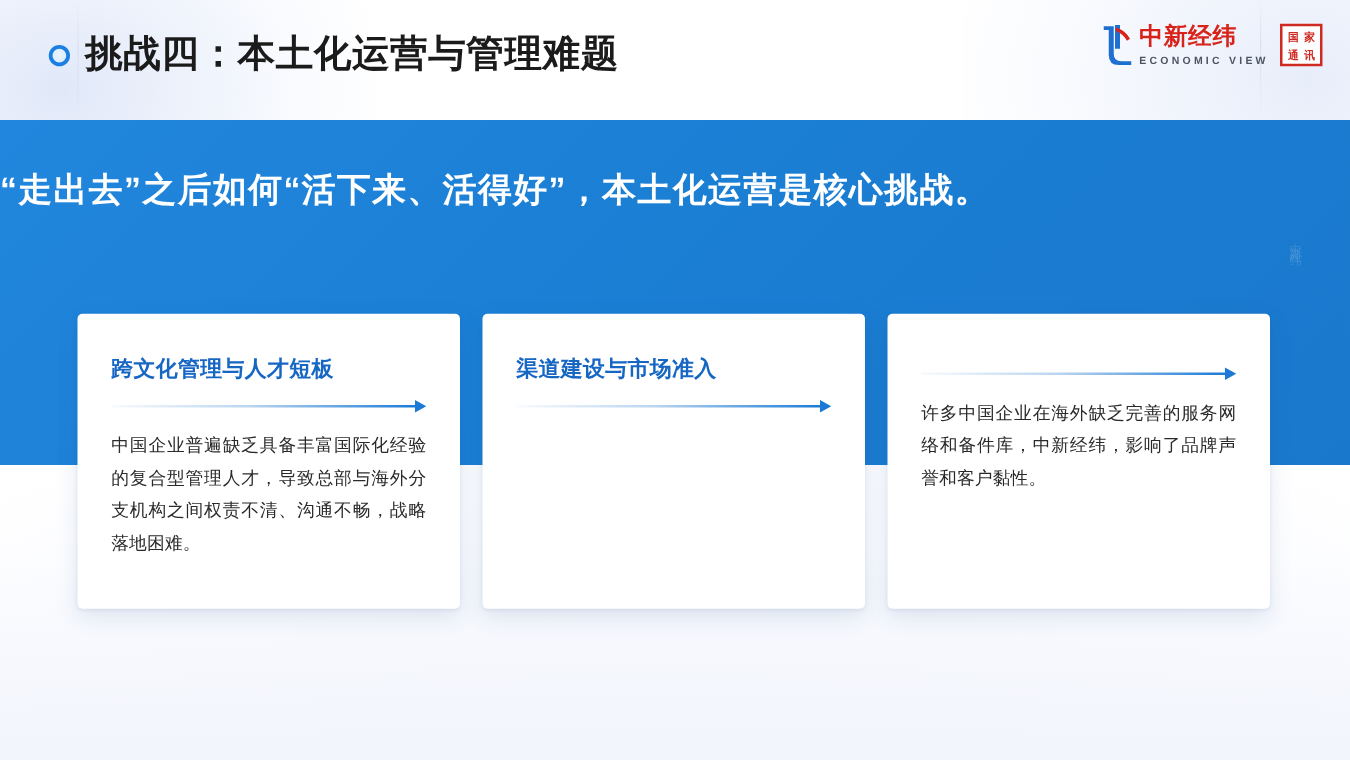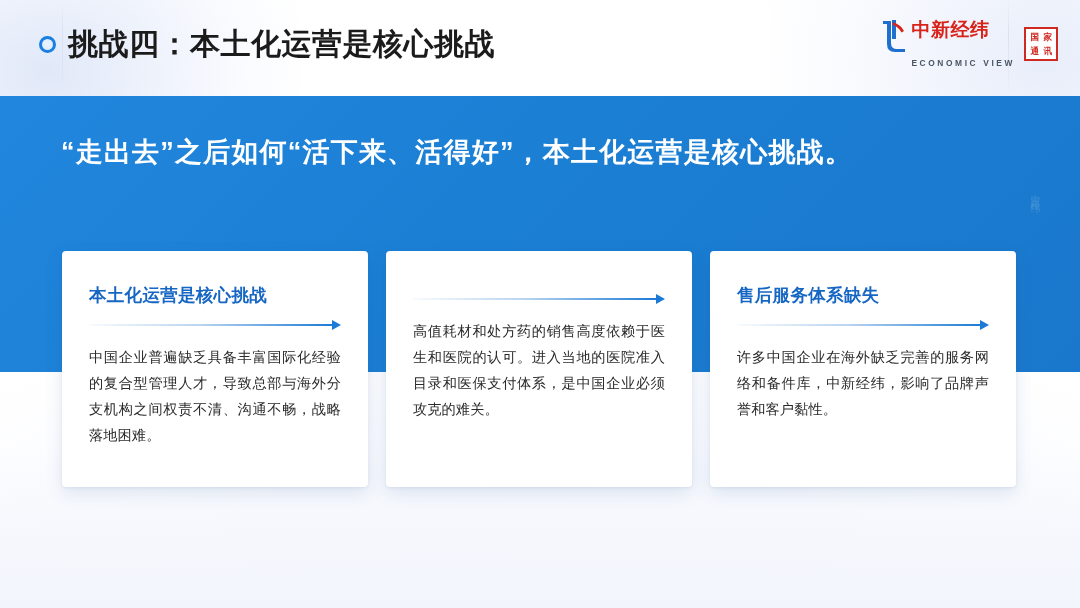--- a/index.html
+++ b/index.html
@@ -112,21 +112,21 @@
     line-height: 20px;
     letter-spacing: 0.5px;
     white-space: nowrap;
   }
   .logo-en {
     font-size: 8.4px;
     font-weight: bold;
     color: #4b5563;
     letter-spacing: 2.6px;
     line-height: 12px;
-    margin-top: 17px;
+    margin-top: 2px;
     white-space: nowrap;
     text-align: right;
   }
   .logo-seal {
     width: 34px; height: 34px;
     border: 2px solid #cf2a22;
     box-sizing: border-box;
     display: grid;
     grid-template-columns: 1fr 1fr;
     grid-template-rows: 1fr 1fr;
@@ -156,21 +156,20 @@
     font-size: 10px;
     color: rgba(255,255,255,0.12);
     writing-mode: vertical-rl;
     letter-spacing: 3px;
     user-select: none;
   }
   .band-headline {
     position: absolute;
     left: 0; top: 36px;
     width: 914px;
-    text-align: center;
     color: #ffffff;
     font-size: 27px;
     font-weight: bold;
     letter-spacing: 1.2px;
     line-height: 40px;
     white-space: nowrap;
   }
 
   
   .cards {
@@ -235,21 +234,21 @@
 <div id="slide">
 
   <div class="bg-glow-left"></div>
   <div class="bg-glow-right"></div>
   <div class="bg-seam-left"></div>
   <div class="bg-seam-right"></div>
   <div class="bg-floor"></div>
 
   <div class="header">
     <div class="header-bullet"></div>
-    <div class="header-title">挑战四：本土化运营是核心挑战</div>
+    <div class="header-title">挑战四：本土化运营与管理难题</div>
 
     <div class="logo-wrap">
       <div class="logo-main">
         <div class="logo-mark">
           <svg width="26" height="34" viewBox="0 0 26 34" xmlns="http://www.w3.org/2000/svg">
             <path d="M2 2 L10 2 L10 24 Q10 30 16 30 L24 30 L24 33 L14 33 Q6 33 6 25 L6 5 L2 5 Z" fill="#1f6fd0"></path>
             <path d="M11 1 L15 1 L15 20 L11 20 Z" fill="#1f6fd0"></path>
             <path d="M12 3 Q20 6 23 12 L20.5 13.6 Q18 8.5 11.4 5.6 Z" fill="#d8231b"></path>
           </svg>
         </div>
@@ -268,39 +267,38 @@
   </div>
 
   <div class="band">
     <div class="band-headline">“走出去”之后如何“活下来、活得好”，本土化运营是核心挑战。</div>
     <div class="band-watermark">中新经纬</div>
   </div>
 
   <div class="cards">
 
     <div class="card">
-      <div class="card-title">本土化运营是核心挑战</div>
+      <div class="card-title">跨文化管理与人才短板</div>
       <div class="card-arrow">
         <div class="line"></div>
         <div class="head"></div>
       </div>
       <div class="card-body">中国企业普遍缺乏具备丰富国际化经验的复合型管理人才，导致总部与海外分支机构之间权责不清、沟通不畅，战略落地困难。</div>
+    </div>
+
+    <div class="card">
+      <div class="card-title">渠道建设与市场准入</div>
+      <div class="card-arrow">
+        <div class="line"></div>
+        <div class="head"></div>
+      </div>
     </div>
 
     <div class="card">
       <div class="card-arrow">
         <div class="line"></div>
         <div class="head"></div>
       </div>
-      <div class="card-body">高值耗材和处方药的销售高度依赖于医生和医院的认可。进入当地的医院准入目录和医保支付体系，是中国企业必须攻克的难关。</div>
-    </div>
-
-    <div class="card">
-      <div class="card-title">售后服务体系缺失</div>
-      <div class="card-arrow">
-        <div class="line"></div>
-        <div class="head"></div>
-      </div>
       <div class="card-body">许多中国企业在海外缺乏完善的服务网络和备件库，中新经纬，影响了品牌声誉和客户黏性。</div>
     </div>
 
   </div>
 </div>
 
 </body></html>

